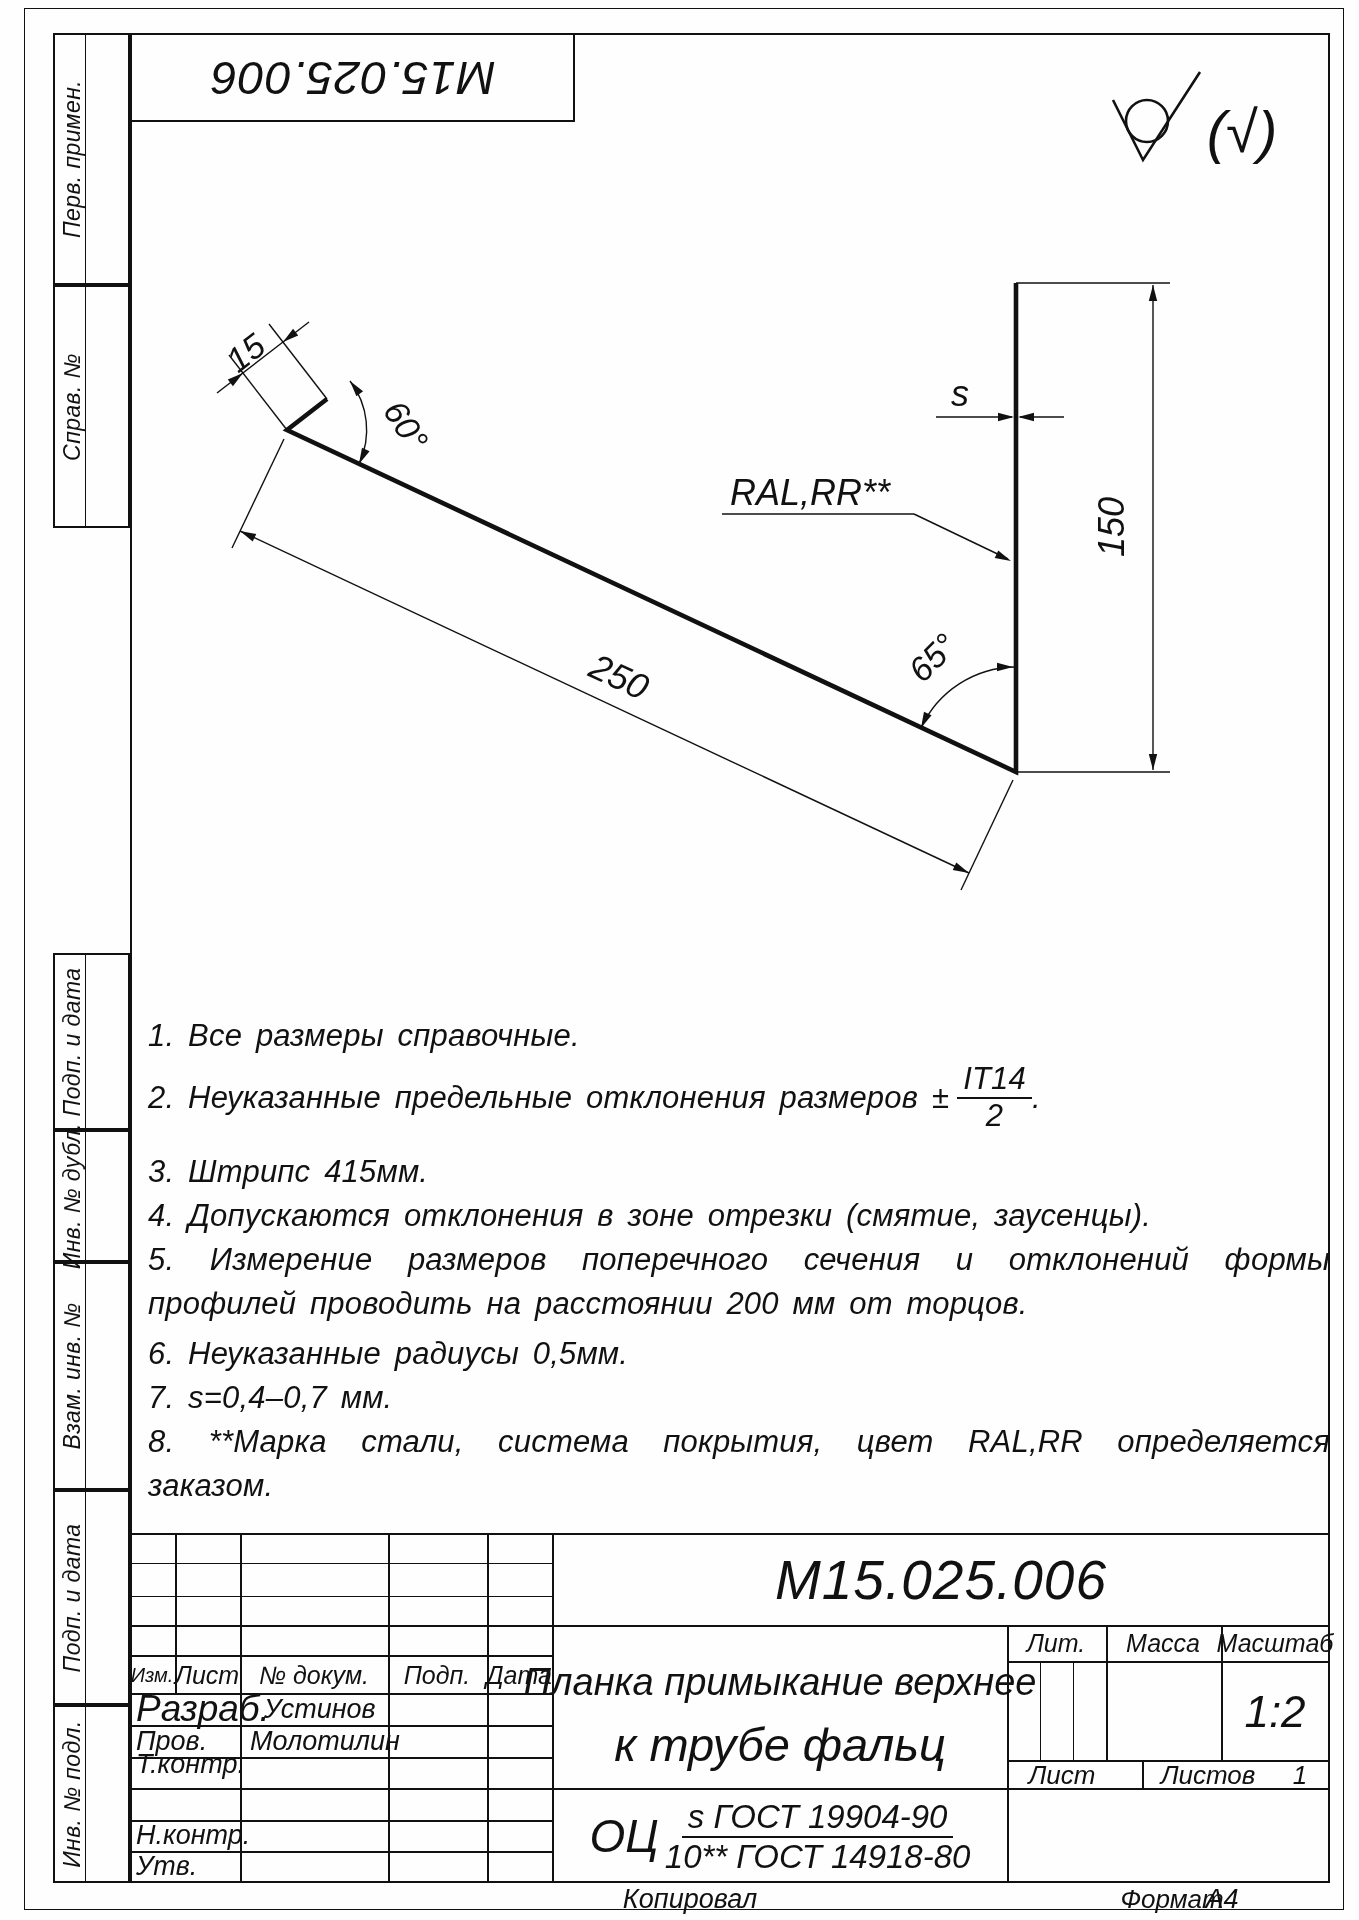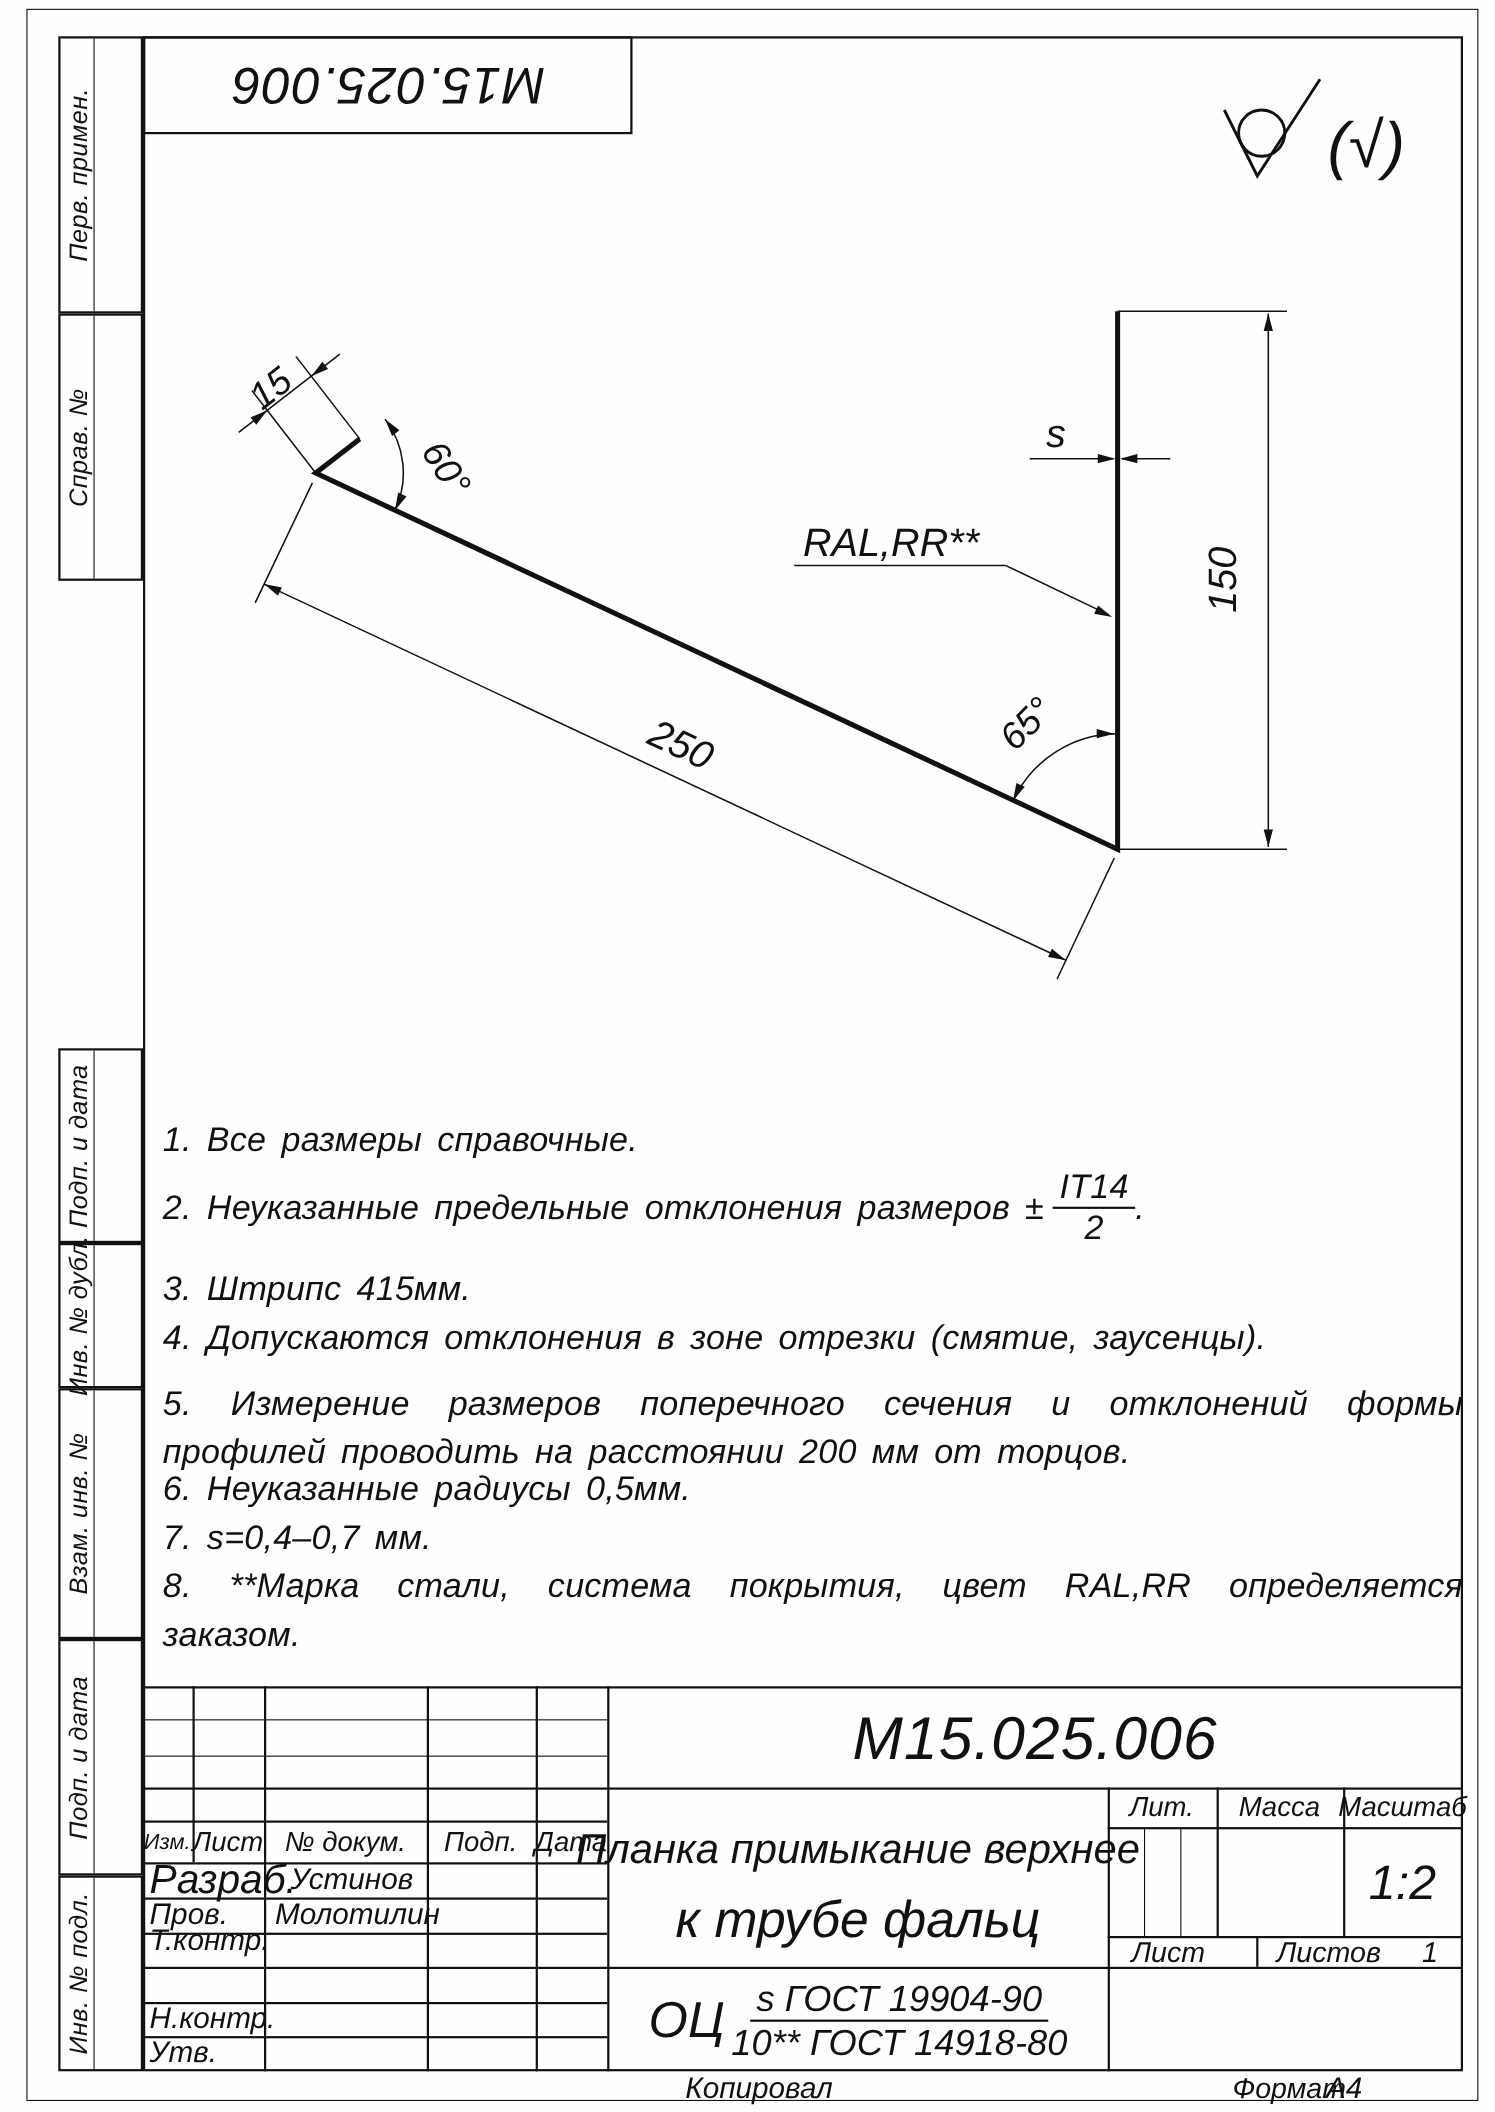--- a/index.html
+++ b/index.html
@@ -147,21 +147,21 @@
     <div class="note n2row" style="top:62px;">
       <span>2.  Неуказанные предельные отклонения размеров ±</span>
       <span class="frac">
         <span class="num">IT14</span>
         <span>2</span>
       </span>
       <span>.</span>
     </div>
     <div class="note" style="top:150px;">3.  Штрипс 415мм.</div>
     <div class="note" style="top:194px;">4.  Допускаются отклонения в зоне отрезки (смятие, заусенцы).</div>
-    <div class="note" style="top:238px;margin-top:16px;">
+    <div class="note" style="top:238px;">
       <span class="jfy">5.  Измерение размеров поперечного сечения и отклонений формы</span>
       <span>профилей проводить на расстоянии 200 мм от торцов.</span>
     </div>
     <div class="note" style="top:332px;">6.  Неуказанные радиусы 0,5мм.</div>
     <div class="note" style="top:376px;">7.  s=0,4–0,7 мм.</div>
     <div class="note" style="top:420px;">
       <span class="jfy">8.  **Марка стали, система покрытия, цвет RAL,RR определяется</span>
       <span>заказом.</span>
     </div>
   </div>

